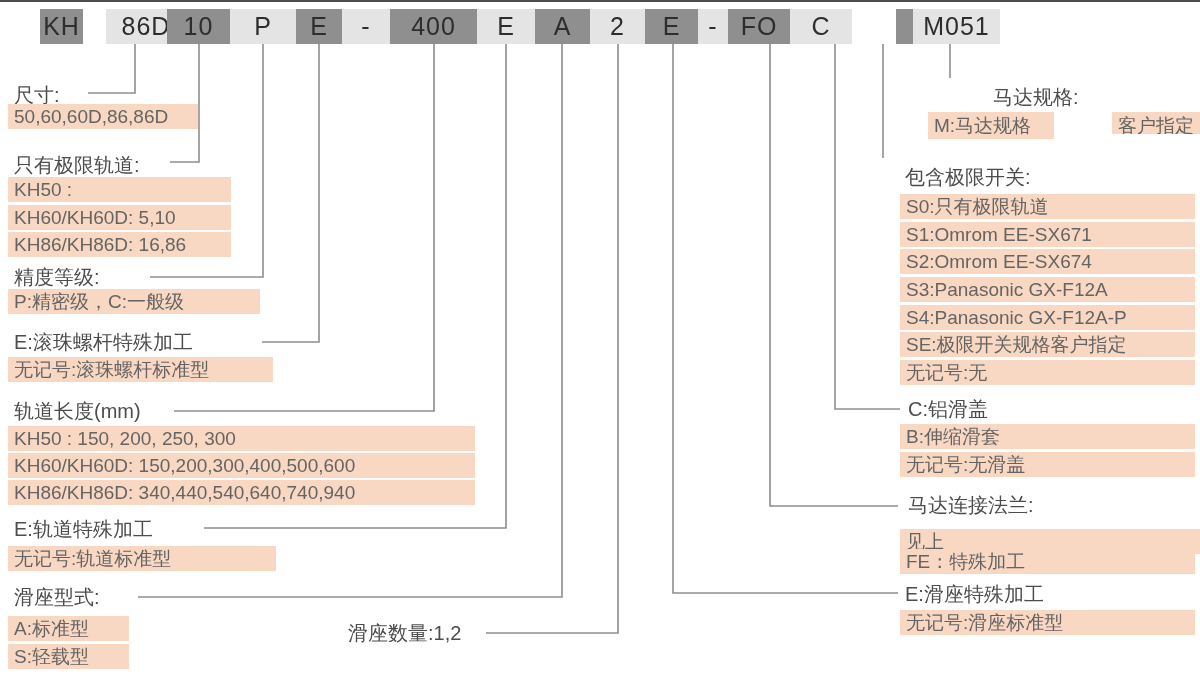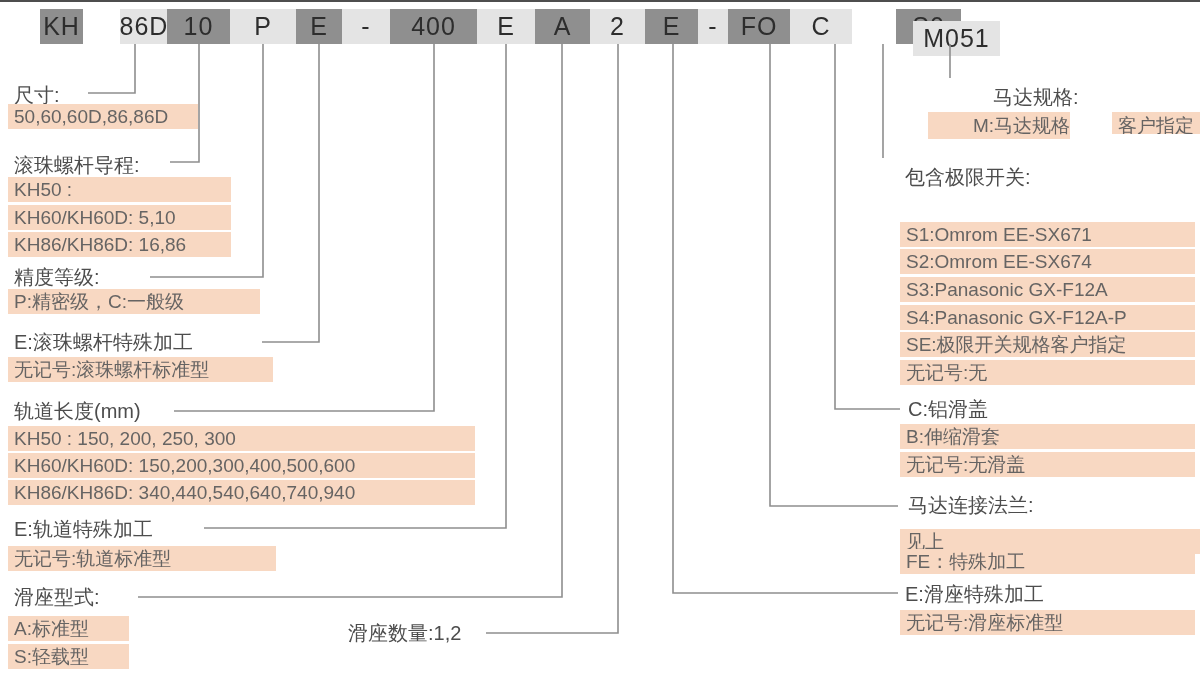--- a/index.html
+++ b/index.html
@@ -24,35 +24,35 @@
   svg.wires{position:absolute;left:0;top:0;pointer-events:none;}
 </style>
 </head>
 <body>
 
 <div class="stage">
 
   <div class="topline"></div>
 
   <div class="seg dark" style="left:40px;width:43px;">KH</div>
-  <div class="seg light" style="left:120px;width:48px;">86D</div>
+  <div class="seg light" style="left:106px;width:48px;padding-left:16px;">86D</div>
   <div class="seg dark" style="left:167px;width:63px;">10</div>
   <div class="seg light" style="left:230px;width:66px;">P</div>
   <div class="seg dark" style="left:296px;width:46px;">E</div>
   <div class="seg light" style="left:342px;width:48px;">-</div>
   <div class="seg dark" style="left:390px;width:87px;">400</div>
   <div class="seg light" style="left:477px;width:58px;">E</div>
   <div class="seg dark" style="left:535px;width:55px;">A</div>
   <div class="seg light" style="left:590px;width:55px;">2</div>
   <div class="seg dark" style="left:645px;width:53px;">E</div>
   <div class="seg light" style="left:698px;width:30px;">-</div>
   <div class="seg dark" style="left:728px;width:62px;">FO</div>
   <div class="seg light" style="left:790px;width:62px;">C</div>
   <div class="seg dark" style="left:896px;width:65px;text-align:right;">S0</div>
-  <div class="seg light" style="left:913px;width:87px;margin-top:12px;">M051</div>
+  <div class="seg light" style="left:913px;width:87px;">M051</div>
 
   <svg class="wires" width="1200" height="675" viewBox="0 0 1200 675">
     <g fill="none" stroke="#8e8e8e" stroke-width="1.6">
       <polyline points="135,44 135,93 88,93"></polyline>
       <polyline points="199,44 199,162 170,162"></polyline>
       <polyline points="263,44 263,277 150,277"></polyline>
       <polyline points="319,44 319,342 262,342"></polyline>
       <polyline points="434,44 434,411 174,411"></polyline>
       <polyline points="506,44 506,528 204,528"></polyline>
       <polyline points="562,44 562,597 138,597"></polyline>
@@ -61,21 +61,21 @@
       <polyline points="770,44 770,506 898,506"></polyline>
       <polyline points="835,44 835,409 900,409"></polyline>
       <polyline points="883,44 883,158"></polyline>
       <polyline points="950,44 950,78"></polyline>
     </g>
   </svg>
 
   <div class="lbl" style="left:14px;top:83px;">尺寸:</div>
   <div class="hl" style="left:8px;top:104px;width:190px;">50,60,60D,86,86D</div>
 
-  <div class="lbl" style="left:14px;top:153px;">滚珠螺杆导程:</div>
+  <div class="lbl" style="left:14px;top:153px;">只有极限轨道:</div>
   <div class="hl" style="left:8px;top:177px;width:223px;">KH50 :</div>
   <div class="hl" style="left:8px;top:205px;width:223px;">KH60/KH60D: 5,10</div>
   <div class="hl" style="left:8px;top:232px;width:223px;">KH86/KH86D: 16,86</div>
 
   <div class="lbl" style="left:14px;top:265px;">精度等级:</div>
   <div class="hl" style="left:8px;top:289px;width:252px;">P:精密级，C:一般级</div>
 
   <div class="lbl" style="left:14px;top:330px;">E:滚珠螺杆特殊加工</div>
   <div class="hl" style="left:8px;top:357px;width:265px;">无记号:滚珠螺杆标准型</div>
 
@@ -87,24 +87,25 @@
   <div class="lbl" style="left:14px;top:517px;">E:轨道特殊加工</div>
   <div class="hl" style="left:8px;top:546px;width:268px;">无记号:轨道标准型</div>
 
   <div class="lbl" style="left:14px;top:585px;">滑座型式:</div>
   <div class="hl" style="left:8px;top:616px;width:121px;">A:标准型</div>
   <div class="hl" style="left:8px;top:644px;width:121px;">S:轻载型</div>
 
   <div class="lbl" style="left:348px;top:621px;">滑座数量:1,2</div>
 
   <div class="lbl" style="left:993px;top:85px;">马达规格:</div>
-  <div class="hl" style="left:928px;top:112px;width:142px;height:27px;line-height:27px;text-align:right;">M:马达规格</div>
+  <div class="hl" style="left:928px;top:112px;width:126px;height:27px;line-height:27px;">M:马达规格</div>
   <div class="hl" style="left:1112px;top:112px;width:88px;height:22px;line-height:27px;">客户指定</div>
 
   <div class="lbl" style="left:905px;top:165px;">包含极限开关:</div>
+  <div class="hl" style="left:900px;top:194px;width:295px;">S0:只有极限轨道</div>
   <div class="hl" style="left:900px;top:222px;width:295px;">S1:Omrom EE-SX671</div>
   <div class="hl" style="left:900px;top:249px;width:295px;">S2:Omrom EE-SX674</div>
   <div class="hl" style="left:900px;top:277px;width:295px;">S3:Panasonic GX-F12A</div>
   <div class="hl" style="left:900px;top:305px;width:295px;">S4:Panasonic GX-F12A-P</div>
   <div class="hl" style="left:900px;top:332px;width:295px;">SE:极限开关规格客户指定</div>
   <div class="hl" style="left:900px;top:360px;width:295px;">无记号:无</div>
 
   <div class="lbl" style="left:908px;top:397px;">C:铝滑盖</div>
   <div class="hl" style="left:900px;top:424px;width:295px;">B:伸缩滑套</div>
   <div class="hl" style="left:900px;top:452px;width:295px;">无记号:无滑盖</div>

